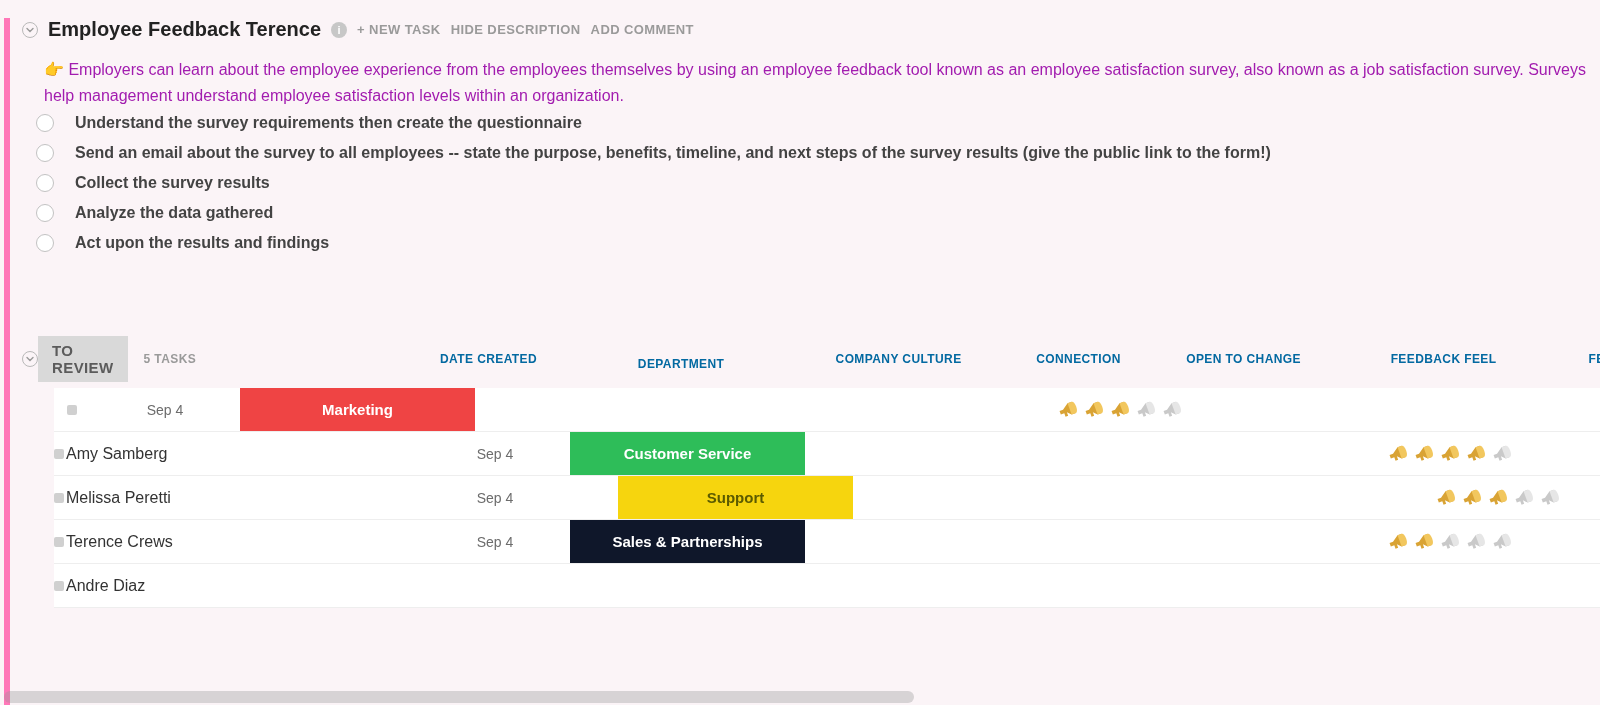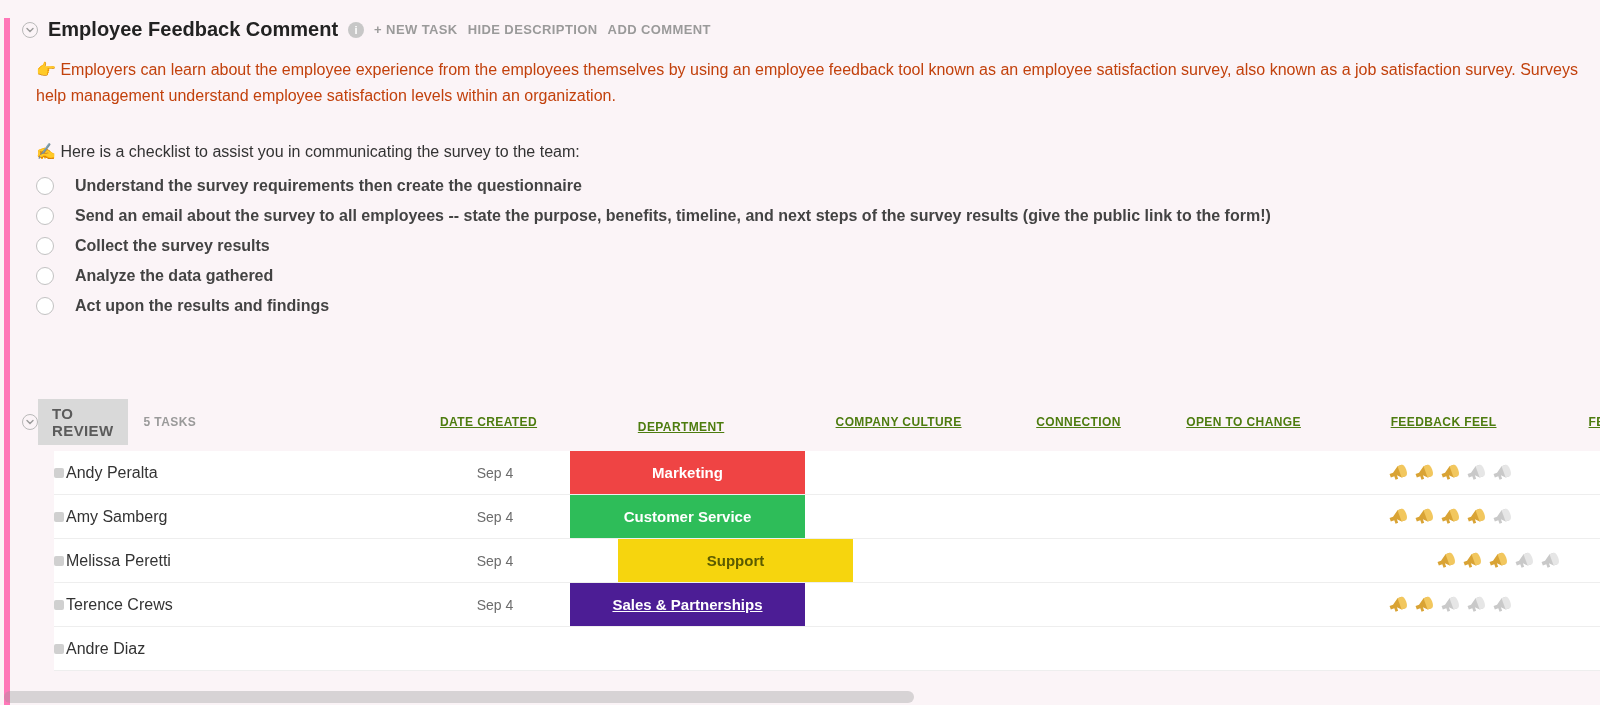--- a/index.html
+++ b/index.html
@@ -56,24 +56,24 @@
   }
   .header-action {
     font-size: 13px;
     font-weight: 600;
     letter-spacing: .4px;
     color: #9a9a9a;
     cursor: pointer;
     text-transform: uppercase;
   }
   .description {
-    margin: 16px 0 0 14px;
+    margin: 16px 0 0 22px;
     font-size: 16px;
     line-height: 1.6;
-    color: #c2410c;
+    color: #a21caf;
     max-width: 1570px;
   }
   .checklist-intro {
     margin: 34px 0 10px 14px;
     font-size: 16px;
   }
   .checklist {
     list-style: none;
     margin: 0 0 0 14px;
     padding: 0;
@@ -116,22 +116,21 @@
   }
   .section-header .tasks-count {
     font-weight: 600;
     color: #9a9a9a;
     flex: 0 0 270px;
   }
   .col-head {
     text-align: center;
     font-weight: 600;
     font-size: 12px;
-    color: #4d7c0f;
-    text-decoration: underline;
+    color: #0369a1;
   }
   .col-date     { flex: 0 0 150px; }
   .col-dept     { flex: 0 0 235px; margin-top: 10px; }
   .col-culture  { flex: 0 0 200px; }
   .col-conn     { flex: 0 0 160px; }
   .col-open     { flex: 0 0 170px; }
   .col-fvalue   { flex: 0 0 230px; }
   .col-fvalued  { flex: 0 0 120px; text-align: left; padding-left: 30px;}
   .rows { margin-top: 6px; }
   .row {
@@ -217,36 +216,32 @@
 <div class="container">
   <div class="pink-bar"></div>
   <div class="content">
 
     <div class="header-row">
       <span class="toggle-circle">
         <svg viewBox="0 0 10 10">
             <path d="M2 3.5 L5 6.5 L8 3.5" fill="none" stroke="#9a9a9a" stroke-width="1.4" stroke-linecap="round"></path>
           </svg>
       </span>
-      <span class="title">Employee Feedback Comment</span>
+      <span class="title">Employee Feedback Terence</span>
       <span class="info-dot">i</span>
       <span class="header-action">+ New Task</span>
       <span class="header-action">Hide Description</span>
       <span class="header-action">Add Comment</span>
     </div>
 
     <div class="description">
       <span>👉</span>
       <span>Employers can learn about the employee experience from the employees themselves by using an employee feedback tool known as an employee satisfaction survey, also known as a job satisfaction survey. Surveys help management understand employee satisfaction levels within an organization.</span>
     </div>
 
-    <div class="checklist-intro">
-      <span>✍️</span>
-      <span>Here is a checklist to assist you in communicating the survey to the team:</span>
-    </div>
 
     <ul class="checklist" id="checklist">
         <li>
           <span class="check-circle"></span>
           <span>Understand the survey requirements then create the questionnaire</span>
         </li>
         <li>
           <span class="check-circle"></span>
           <span>Send an email about the survey to all employees -- state the purpose, benefits, timeline, and next steps of the survey results (give the public link to the form!)</span>
         </li>
@@ -281,21 +276,20 @@
         <span class="col-head col-conn">CONNECTION</span>
         <span class="col-head col-open">OPEN TO CHANGE</span>
         <span class="col-head col-fvalue">FEEDBACK FEEL</span>
         <span class="col-head col-fvalued">FEEL VALUED</span>
       </div>
       <div class="rows" id="rows">
           <div class="row">
             <div class="drag">
               <span class="drag-square"></span>
             </div>
-            <div class="name">Andy Peralta</div>
             <div class="date">Sep 4</div>
             <div class="dept" style="background: #ef4444;">Marketing</div>
             <div class="culture"></div>
             <div class="conn"></div>
             <div class="open"></div>
             <div class="fvalue">
               <svg class="megaphone m-gold" viewBox="0 0 26 26">
     <g transform="rotate(-20 13 13)">
       <path class="body" d="M4 11 L4 15 L8 15 L8 19 L11 19 L11 15 L15 19 L20 19 L20 6 L15 6 L8 11 Z"></path>
       <path class="shine" d="M15 6 L20 6 L20 19 L15 19 Z"></path>
@@ -430,21 +424,21 @@
   </svg>
             </div>
             <div class="fvalued"></div>
           </div>
           <div class="row">
             <div class="drag">
               <span class="drag-square"></span>
             </div>
             <div class="name">Terence Crews</div>
             <div class="date">Sep 4</div>
-            <div class="dept" style="background: #4c1d95; text-decoration: underline;">Sales &amp; Partnerships</div>
+            <div class="dept" style="background: #0f172a;">Sales &amp; Partnerships</div>
             <div class="culture"></div>
             <div class="conn"></div>
             <div class="open"></div>
             <div class="fvalue">
               <svg class="megaphone m-gold" viewBox="0 0 26 26">
     <g transform="rotate(-20 13 13)">
       <path class="body" d="M4 11 L4 15 L8 15 L8 19 L11 19 L11 15 L15 19 L20 19 L20 6 L15 6 L8 11 Z"></path>
       <path class="shine" d="M15 6 L20 6 L20 19 L15 19 Z"></path>
       <ellipse class="shine" cx="20" cy="12.5" rx="2.6" ry="6.5"></ellipse>
     </g>

